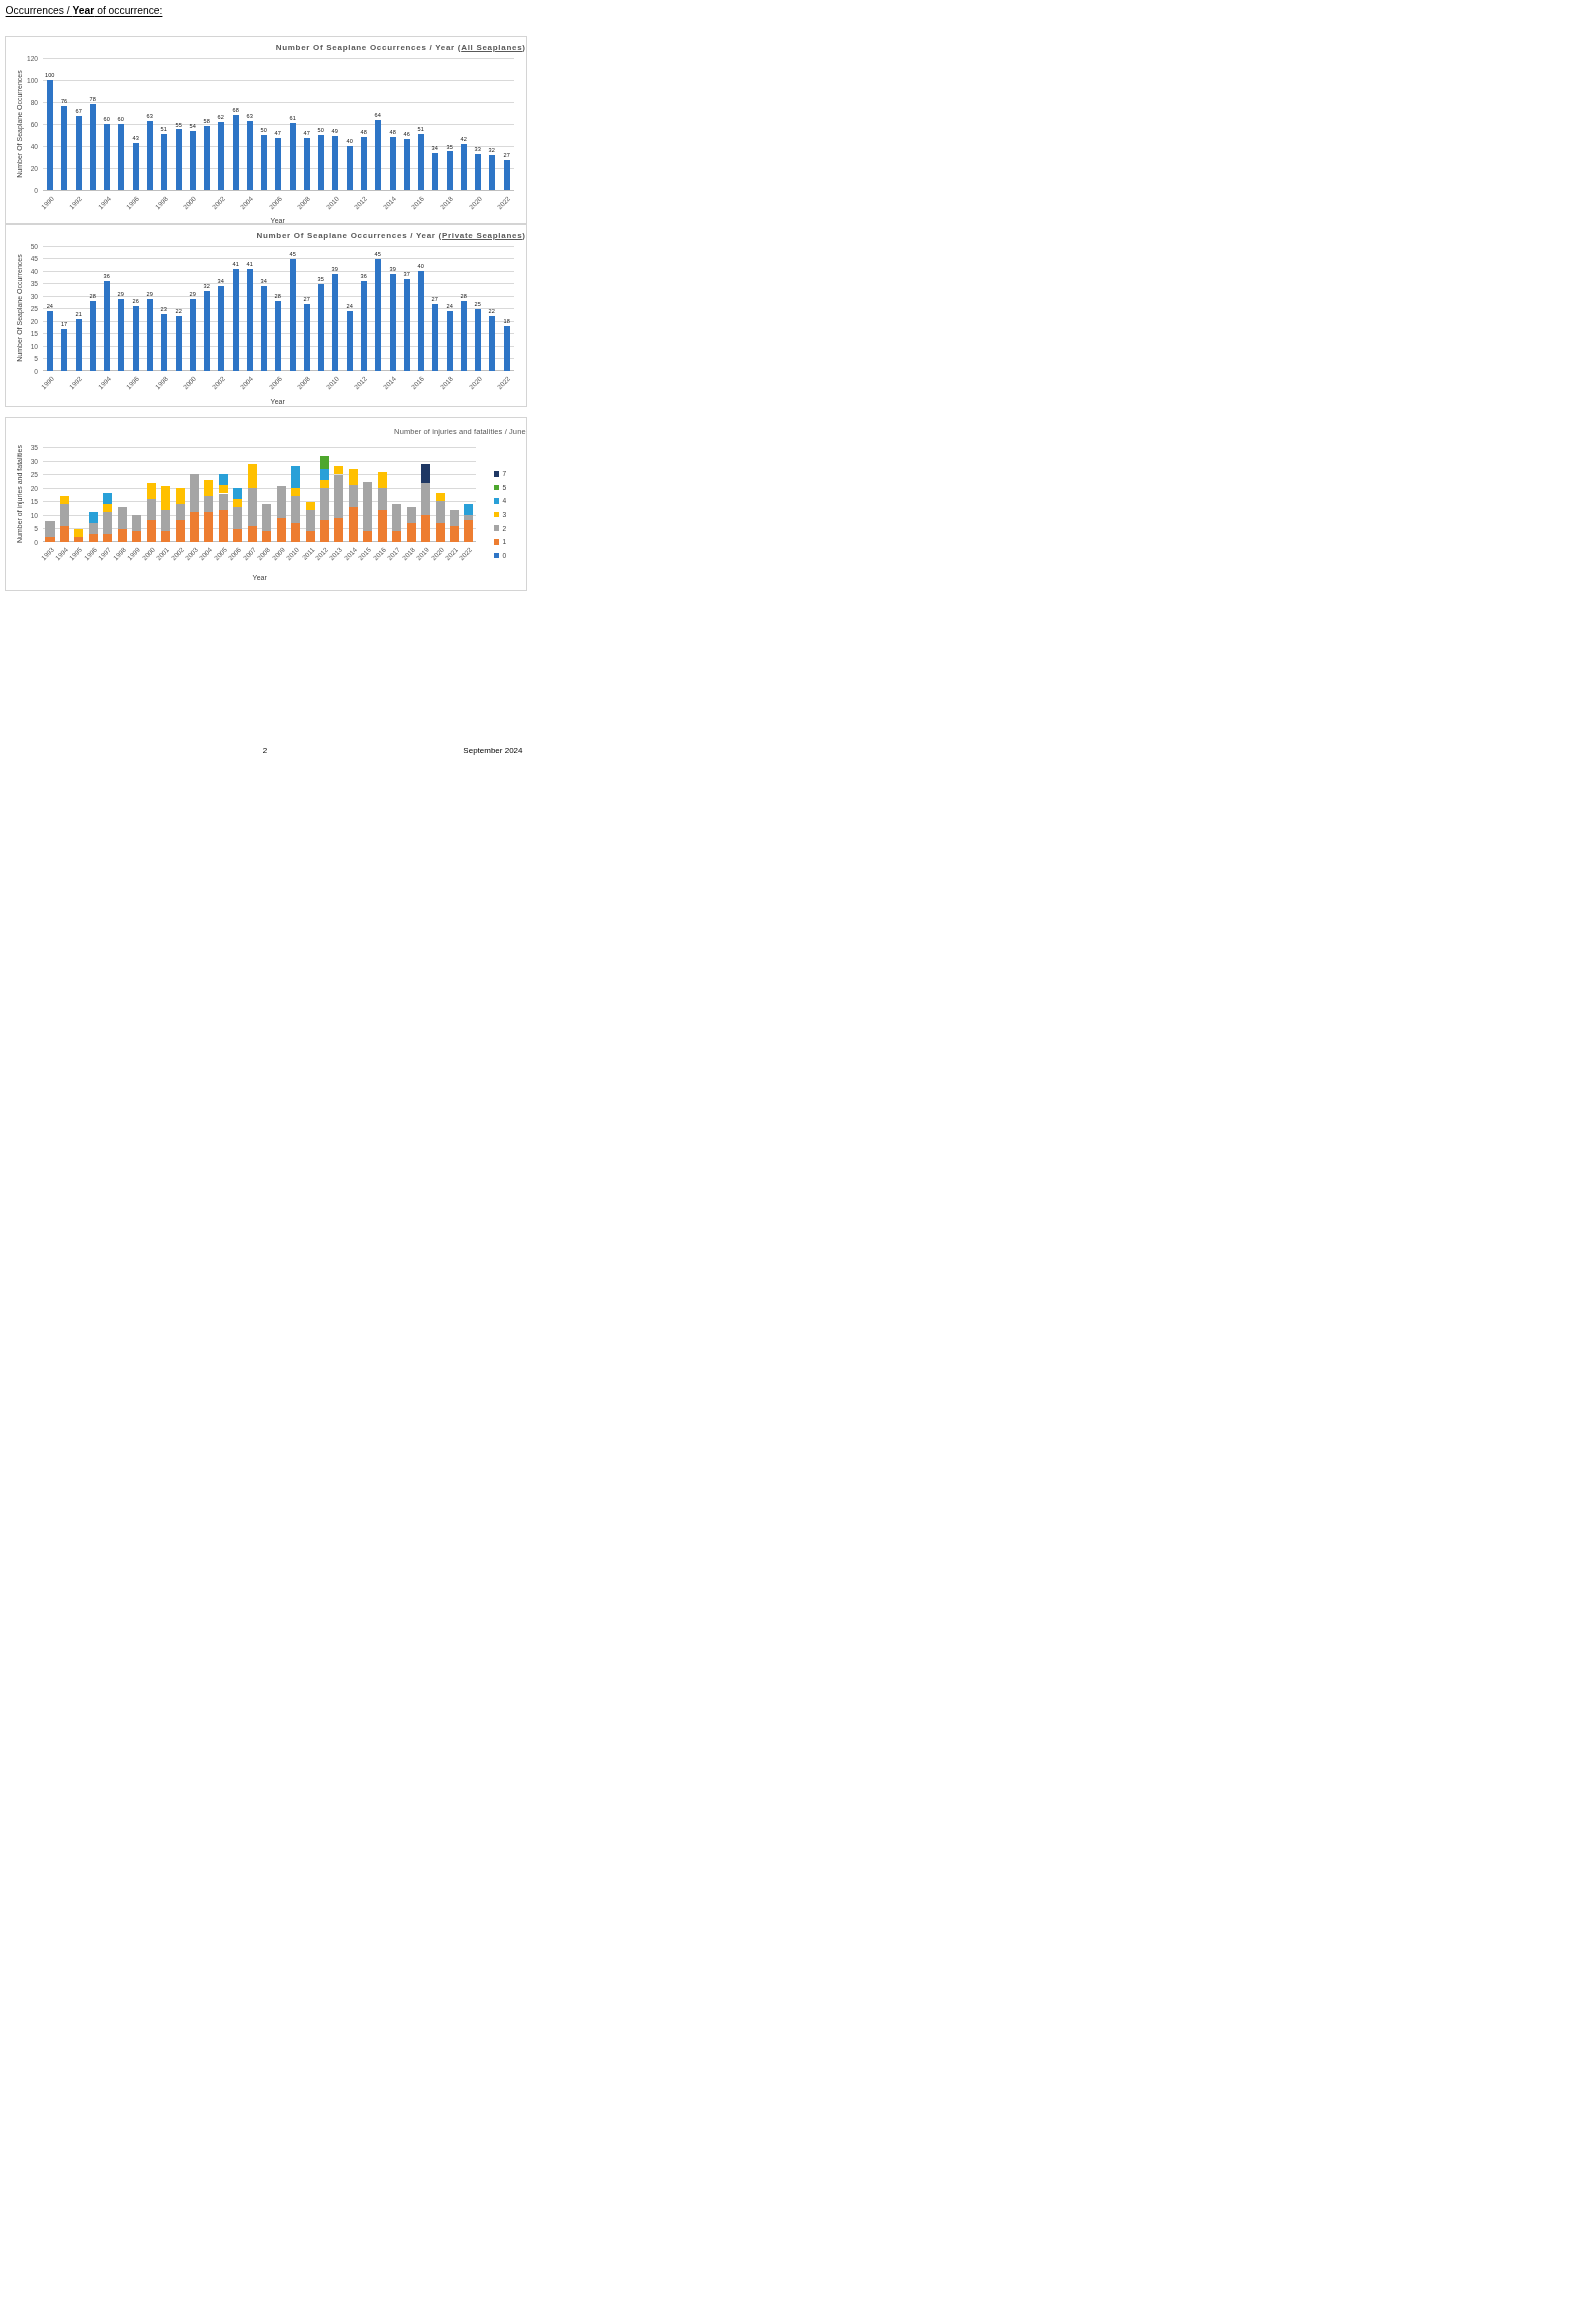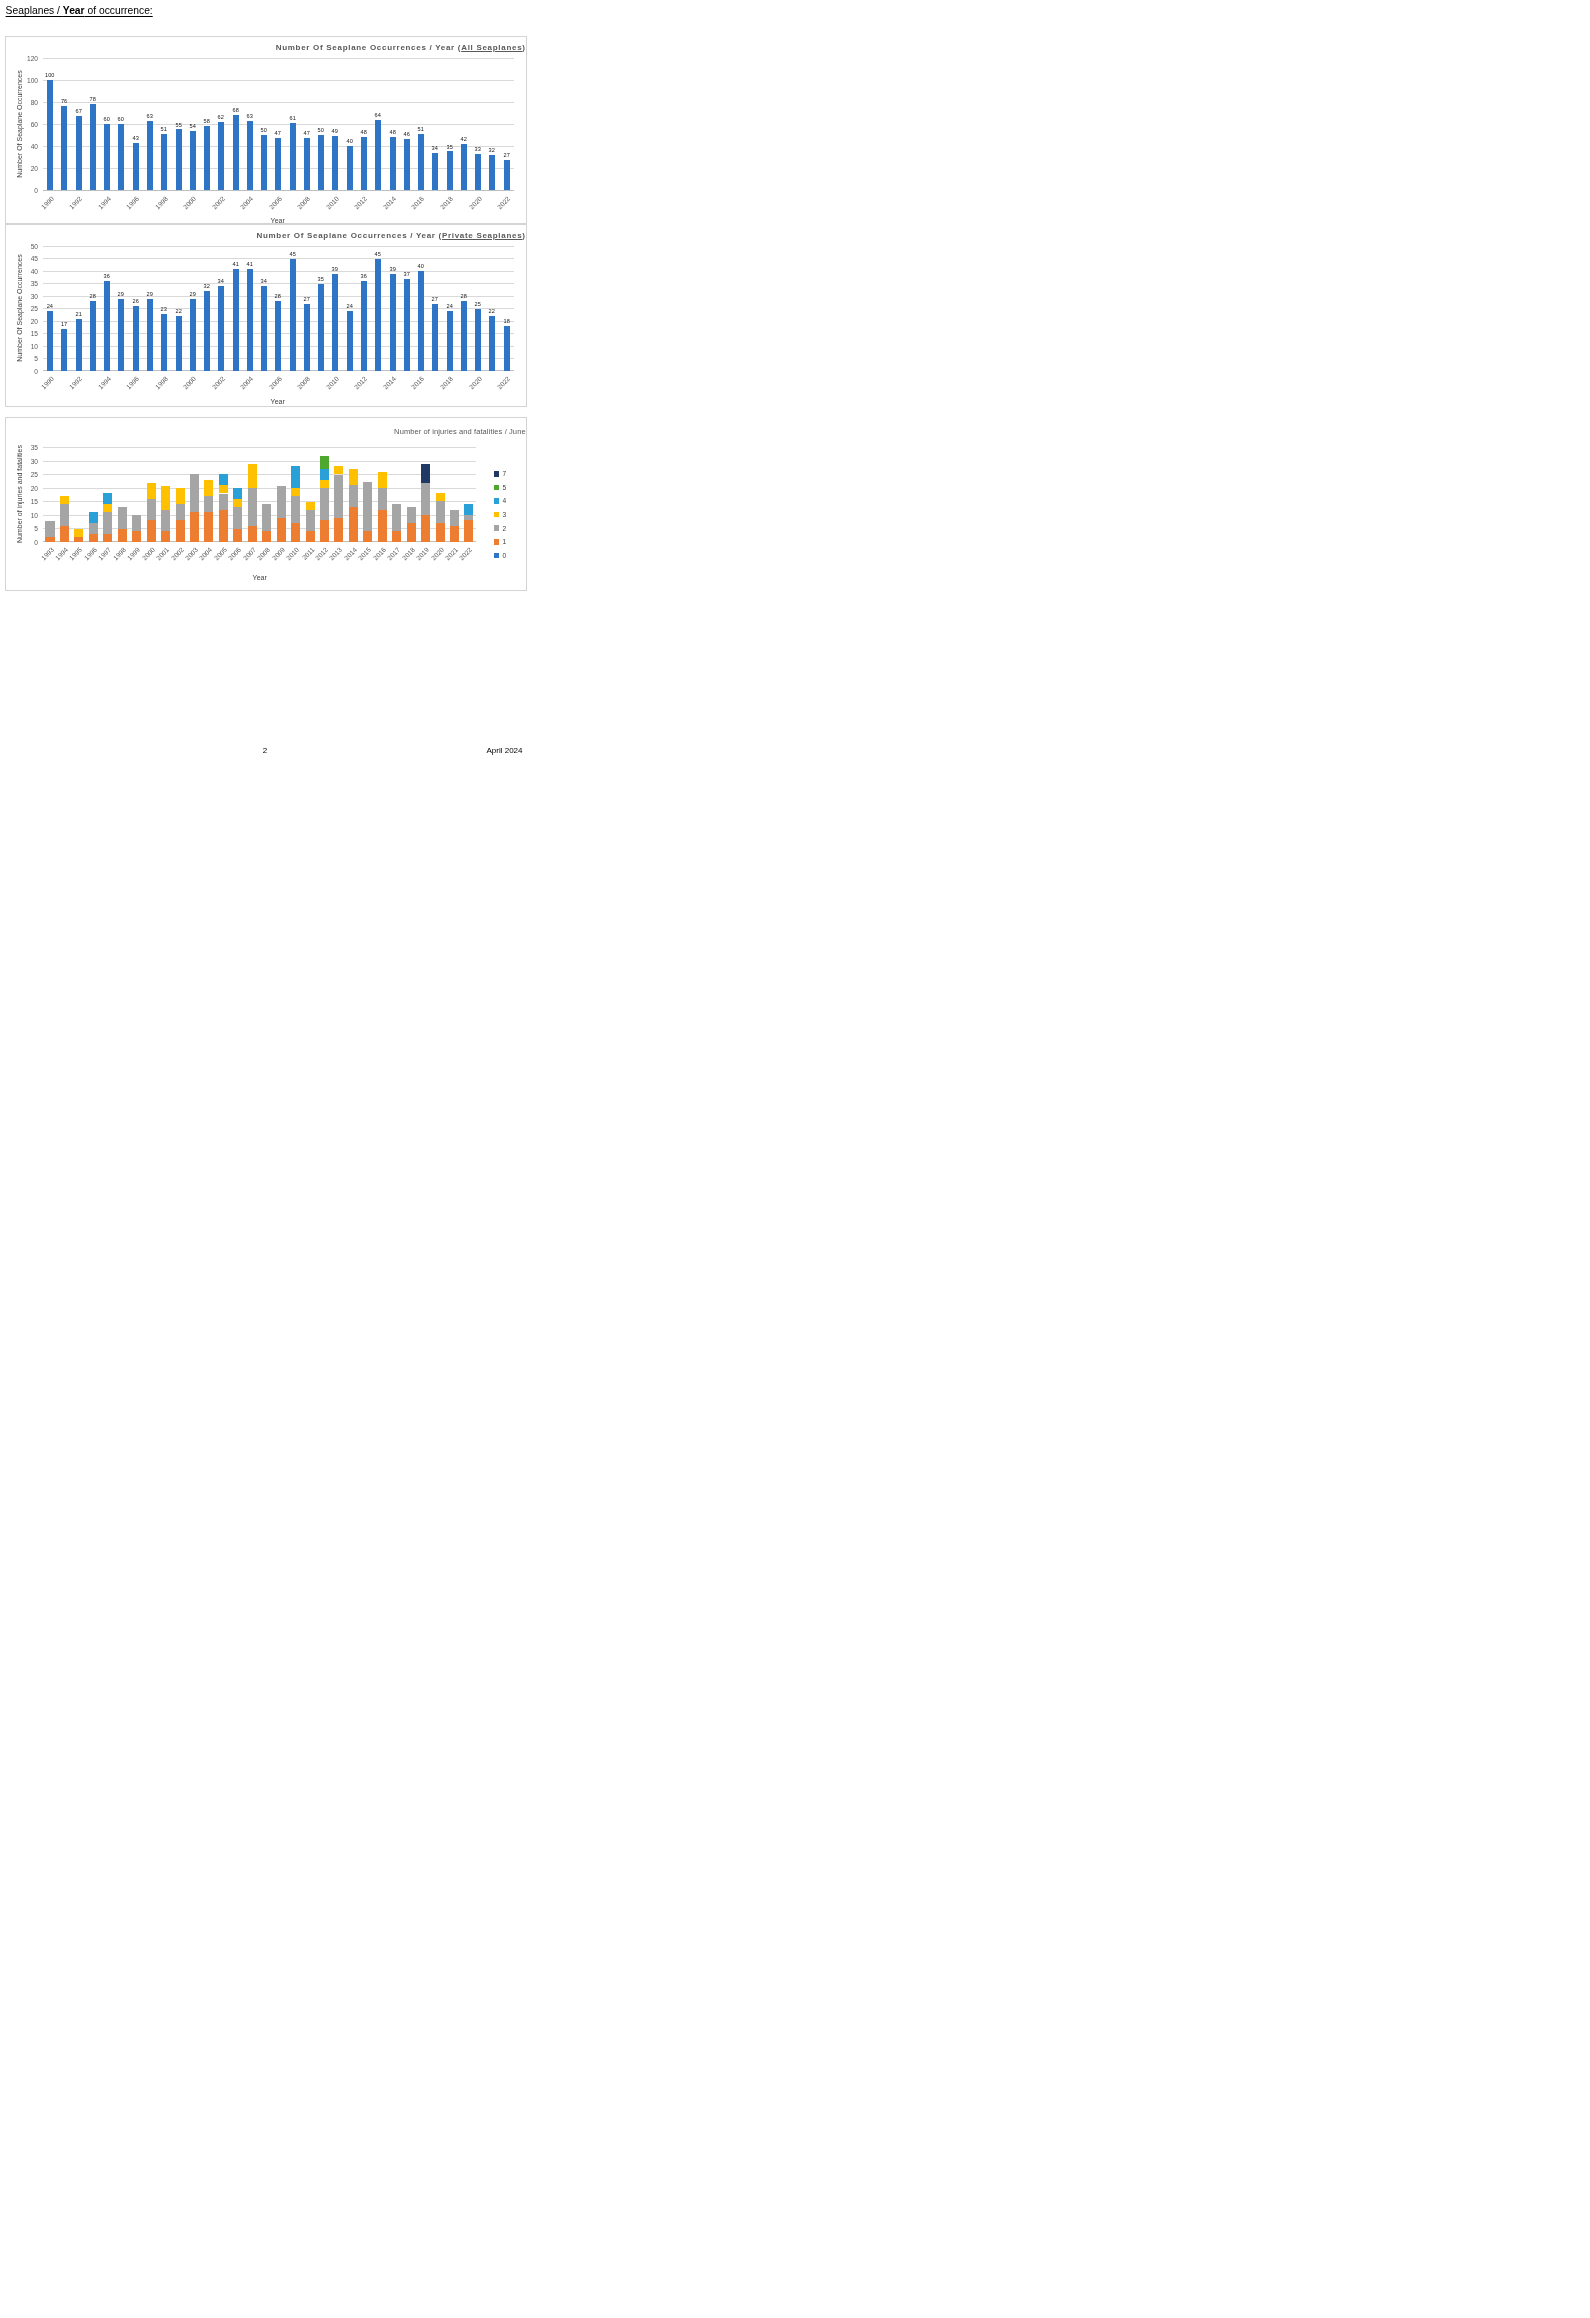--- a/index.html
+++ b/index.html
@@ -42,21 +42,21 @@
 
   .footer-page { position:absolute; left:0; right:0; top:746px; text-align:center; font-size:8px; color:#000; }
   .footer-date { position:absolute; right:7.5px; top:746px; font-size:8px; color:#000; }
 </style>
 </head>
 <body>
 
 <div class="page">
 
   <div class="header">
-    <span class="hdr-underline"><span>Seaplanes / </span><b>Year</b><span> of occurrence:</span></span>
+    <span class="hdr-underline"><span>Occurrences / </span><b>Year</b><span> of occurrence:</span></span>
   </div>
 
   <div class="chart-box" id="chart-0">
       <div class="chart-title"><span>Number Of Seaplane Occurrences / Year (</span><span class="t-underline">All Seaplanes</span><span>)</span></div>
       <div class="y-axis-title" style="left: 13px; top: 87px;">Number Of Seaplane Occurrences</div>
       <div class="plot" style="left: 37px; top: 20.6px; width: 471px; height: 132px;">
         <div class="axis-line" style="top: 132px;"></div>
         <div class="y-tick" style="left: -4.7px; top: 132px;">0</div>
         <div class="gridline" style="top: 110px;"></div>
         <div class="y-tick" style="left: -4.7px; top: 110px;">20</div>
@@ -559,15 +559,15 @@
           <div class="legend-label">1</div>
         </div>
         <div class="legend-row">
           <div class="legend-swatch" style="background: rgb(46, 117, 198);"></div>
           <div class="legend-label">0</div>
         </div>
       </div>
     </div>
 
   <div class="footer-page">2</div>
-  <div class="footer-date">April 2024</div>
+  <div class="footer-date">September 2024</div>
 </div>
 
 
 </body></html>

